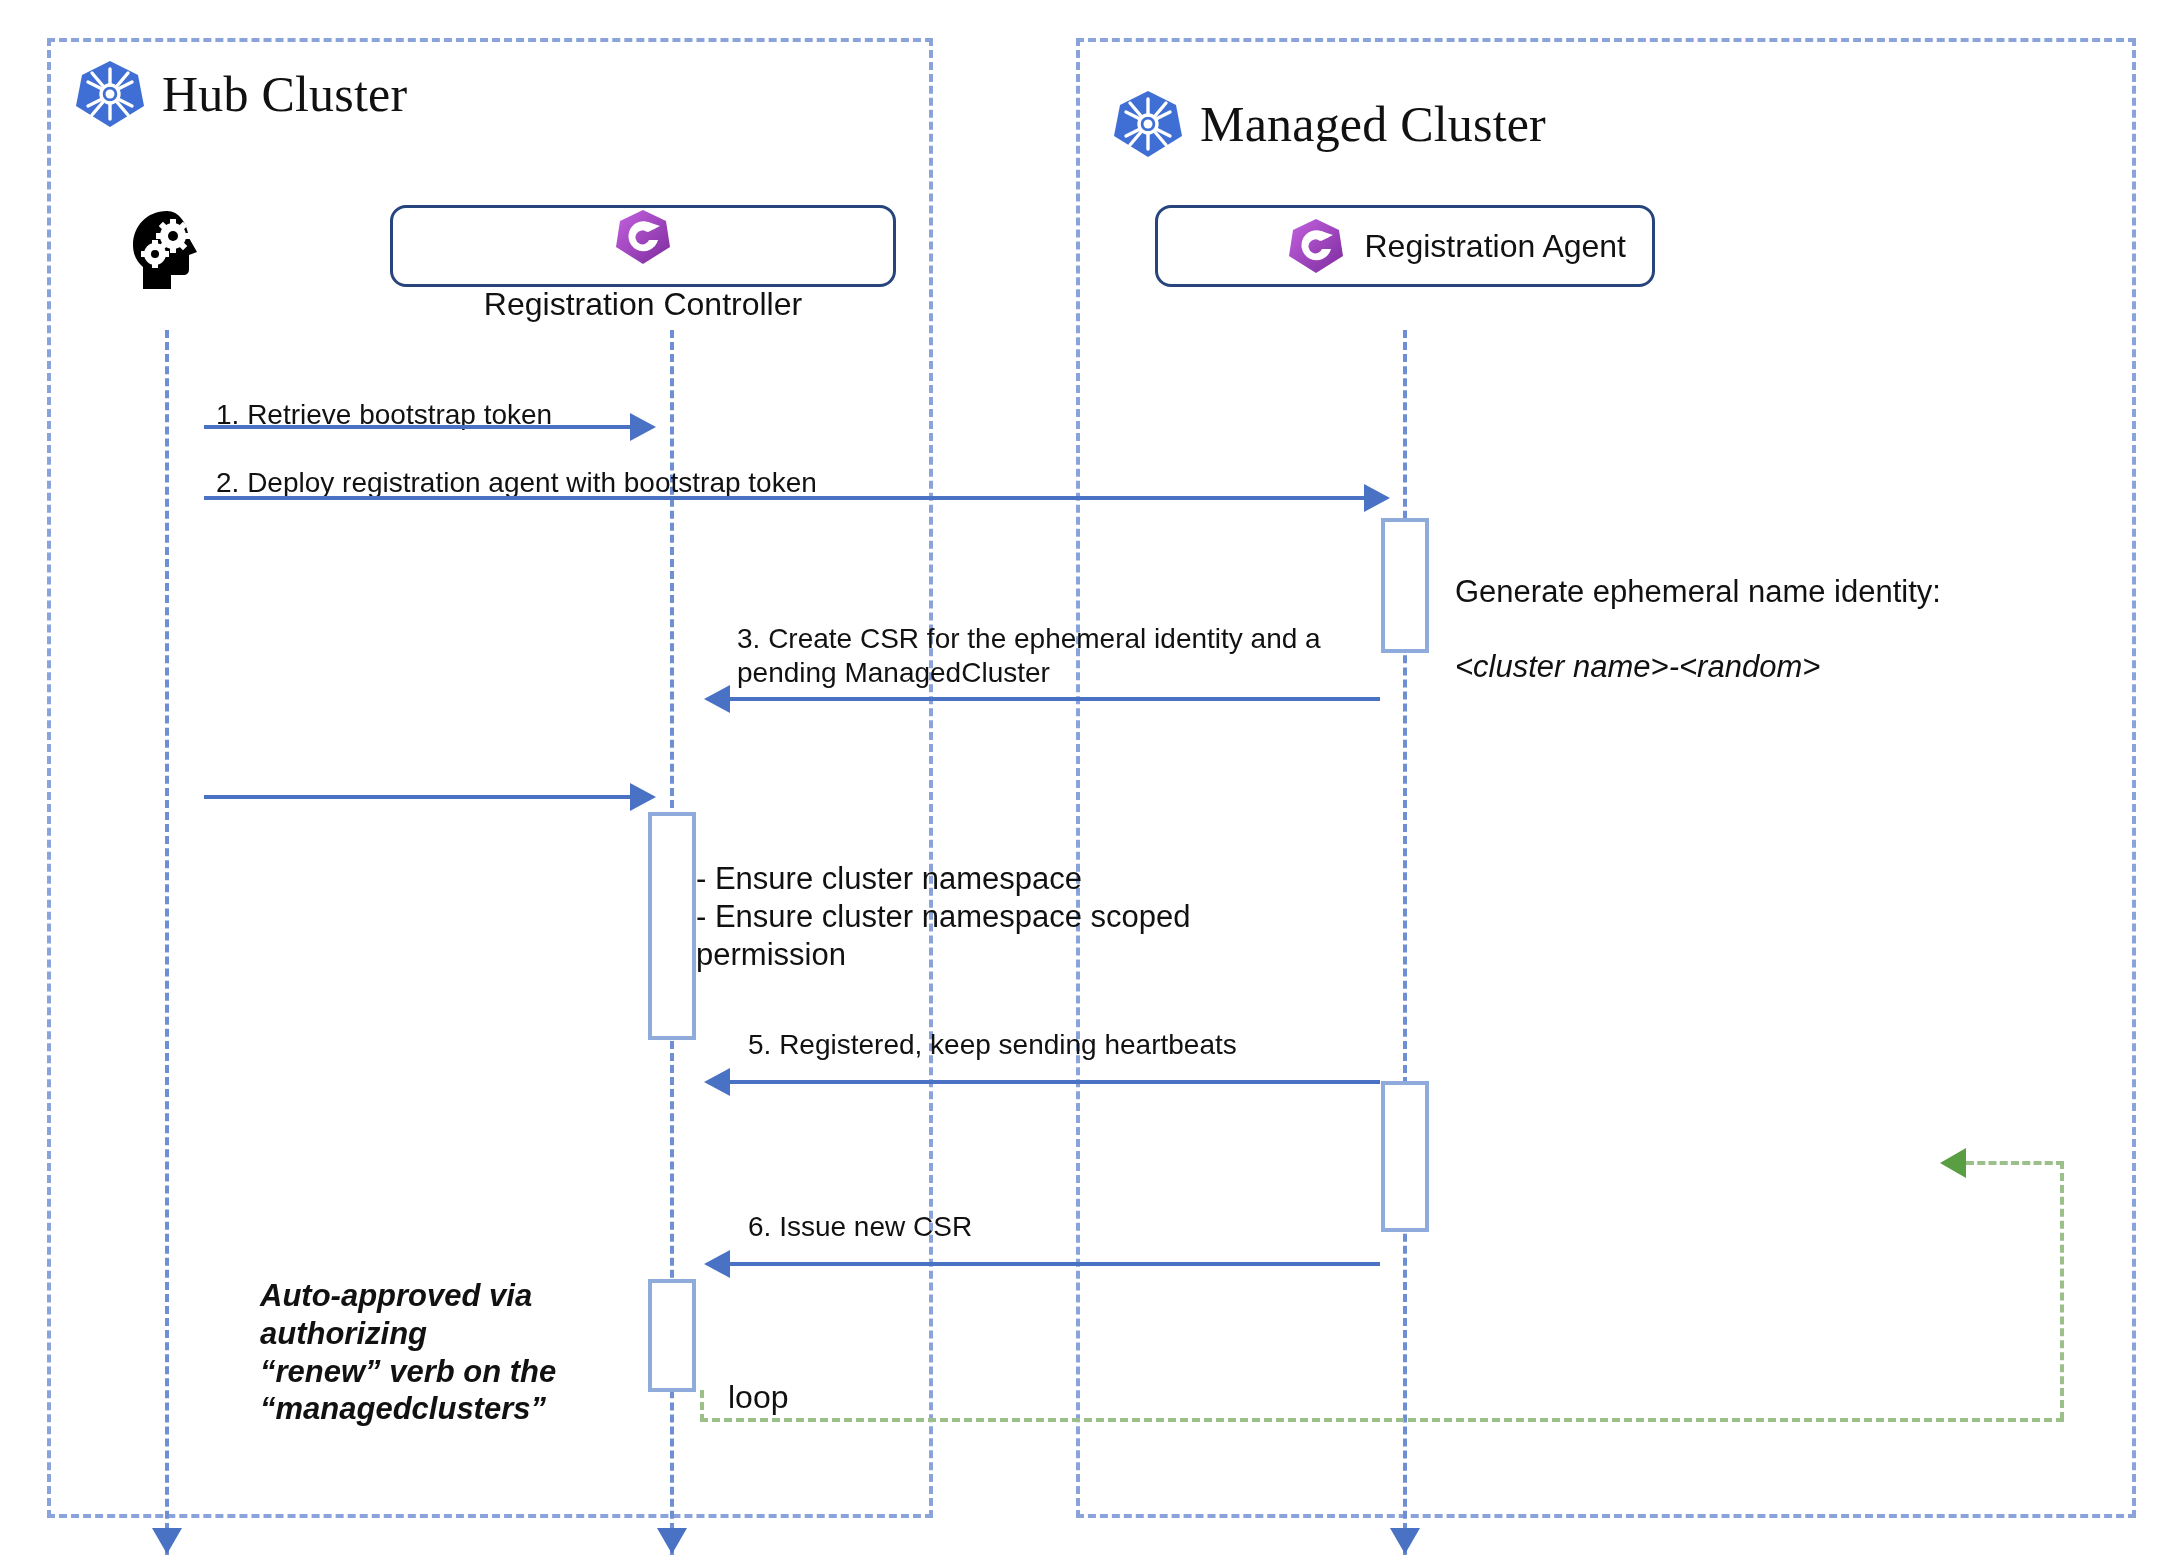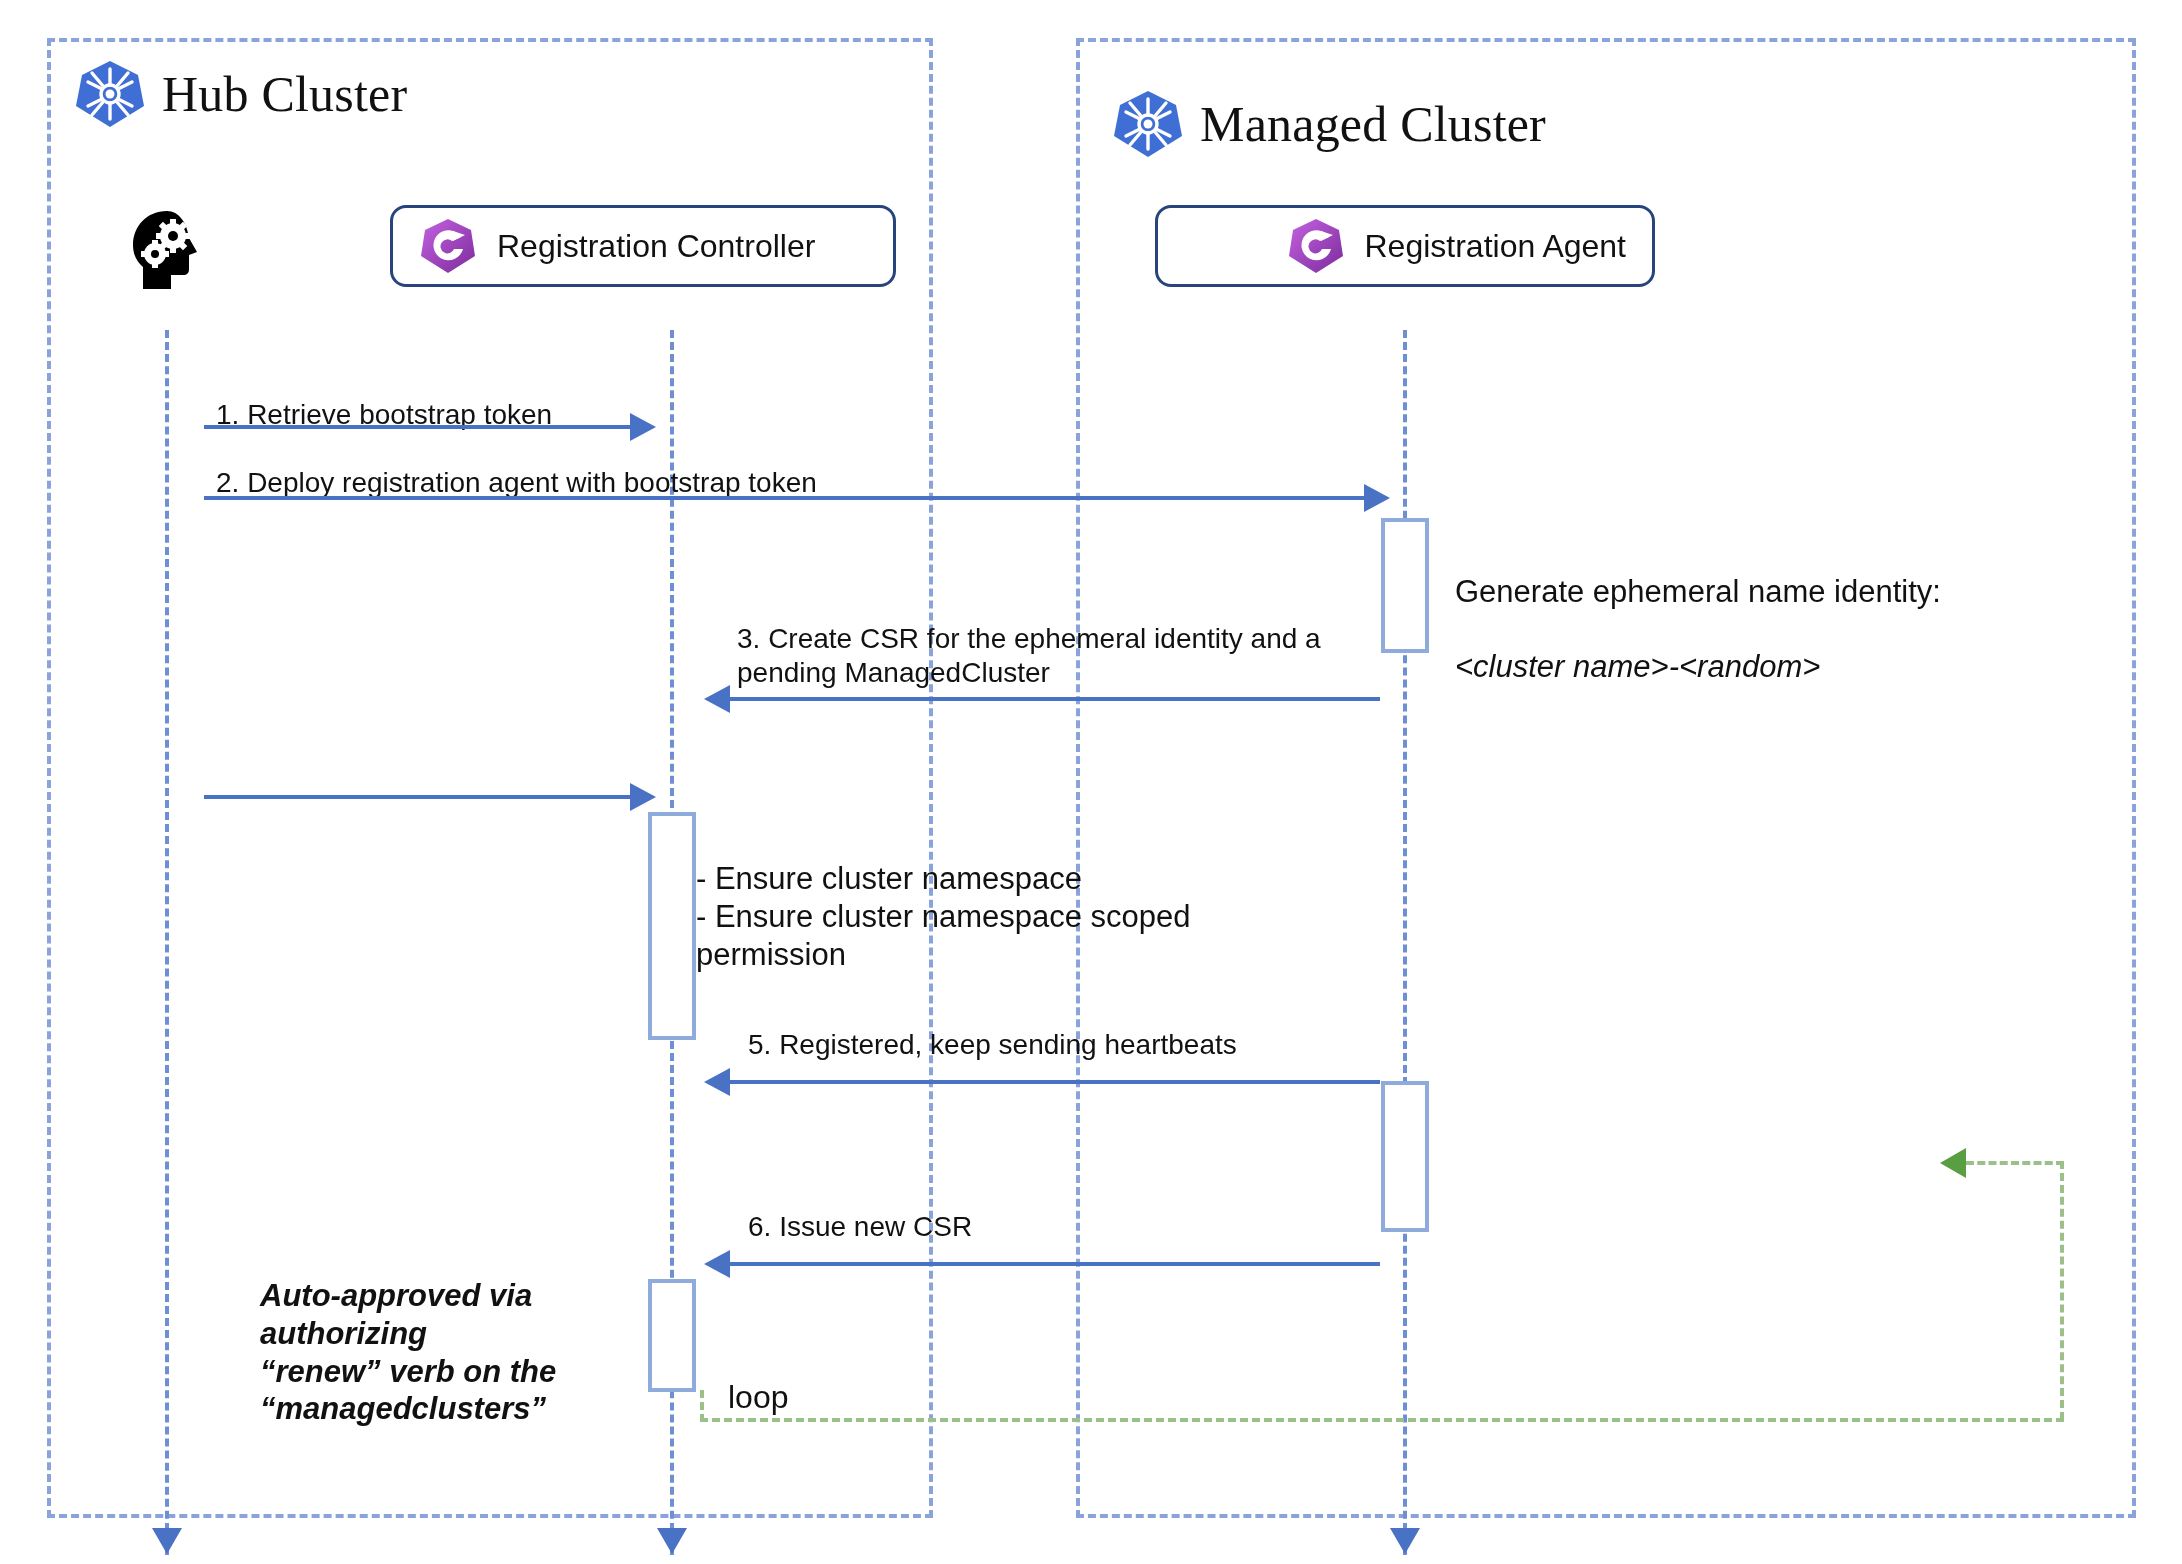--- a/index.html
+++ b/index.html
@@ -126,21 +126,21 @@
         <g fill="#fff">
           <rect x="29" y="35" width="6" height="6"></rect>
             <rect x="29" y="57" width="6" height="6"></rect>
           <rect x="18" y="46" width="6" height="6"></rect>
             <rect x="40" y="46" width="6" height="6"></rect>
         </g>
       </svg>
     </span>
   </div>
 
-  <div class="participant" style="left:390px;top:205px;width:506px;">
+  <div class="participant" style="left:390px;top:205px;width:506px;flex-direction:column;">
     <span style="display:block;width:58px;height:58px;flex:none;">
       <svg width="58" height="58" viewBox="0 0 58 58">
         <defs>
           <linearGradient id="ocmg1" x1="0" y1="0" x2="1" y2="1">
             <stop offset="0%" stop-color="#c462e0"></stop>
               <stop offset="100%" stop-color="#7c2b9c"></stop>
           </linearGradient>
         </defs>
         <polygon points="29,2 52,13 56,39 29,56 2,39 6,13" fill="url(#ocmg1)"></polygon>
         <path d="M42 20 a15 15 0 1 0 2 12 l-9 0 a7 7 0 1 1 -2 -8 z" fill="#fff"></path>

